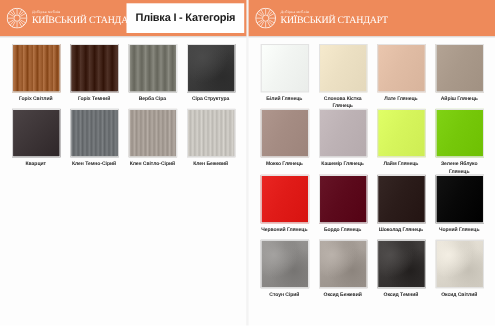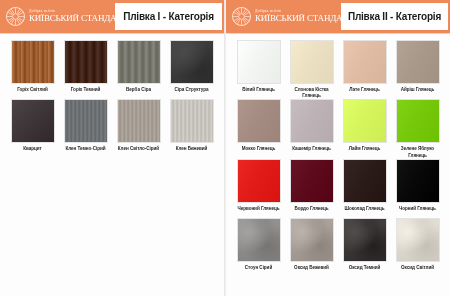--- a/index.html
+++ b/index.html
@@ -252,23 +252,20 @@
               <path d="M3.5 29 L13.5 23.5"></path>
                 <path d="M26.5 16.5 L36.5 11"></path>
             </g>
           </svg>
         </span>
         <span class="brand-text">
           <span class="brand-top">Добірка меблів</span>
           <span class="brand-main">КИЇВСЬКИЙ СТАНДАРТ</span>
         </span>
       </div>
-      <div class="title-box">
-        <span class="title-text">Плівка II - Категорія</span>
-      </div>
       <div class="header-underline"></div>
     </div>
     <div class="grid">
         <div class="row">
           <div class="cell">
             <div class="swatch" style="background-color: rgb(242, 245, 242);">
               <div class="grain" style="background: linear-gradient(118deg, rgb(252, 255, 252) 0%, rgb(242, 245, 242) 45%, rgb(234, 237, 234) 100%);"></div>
             </div>
             <div class="caption">Білий Глянець</div>
           </div>

